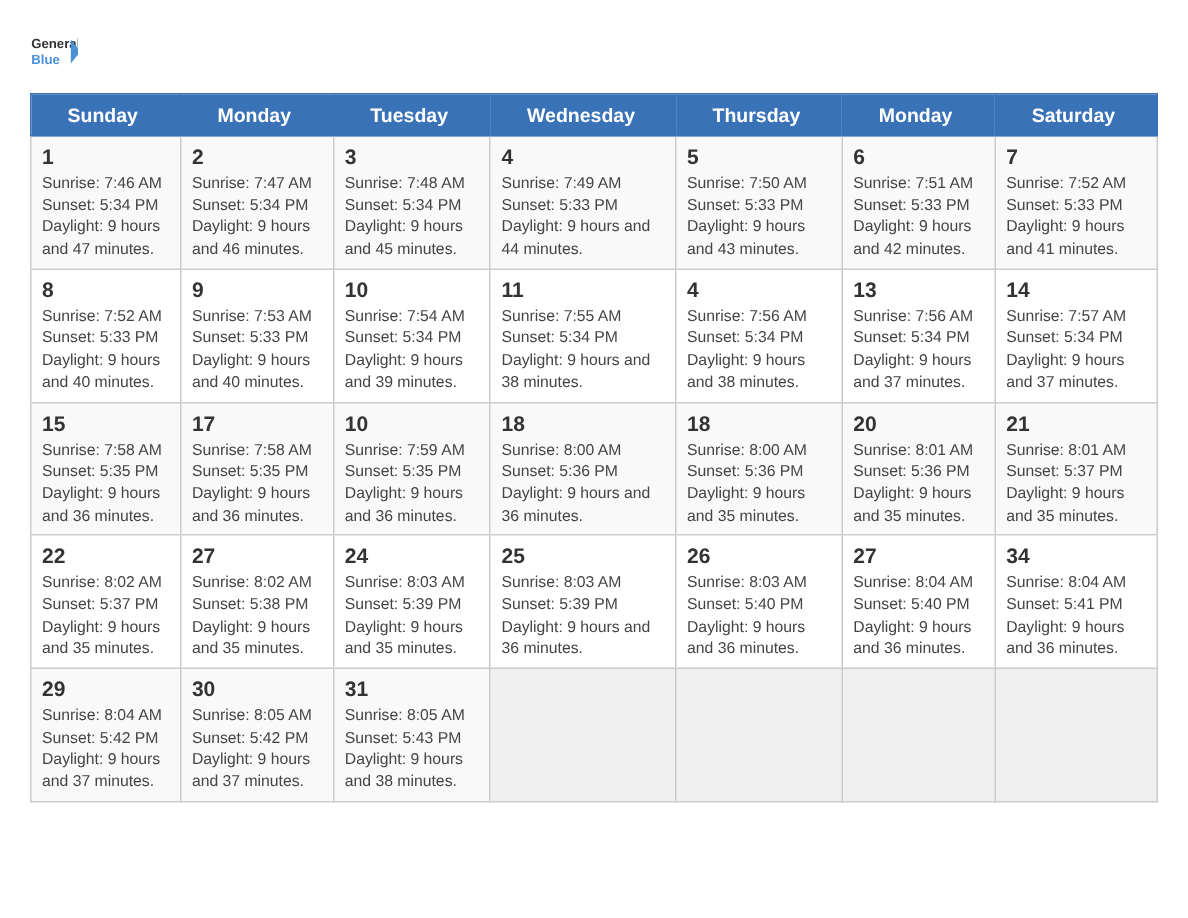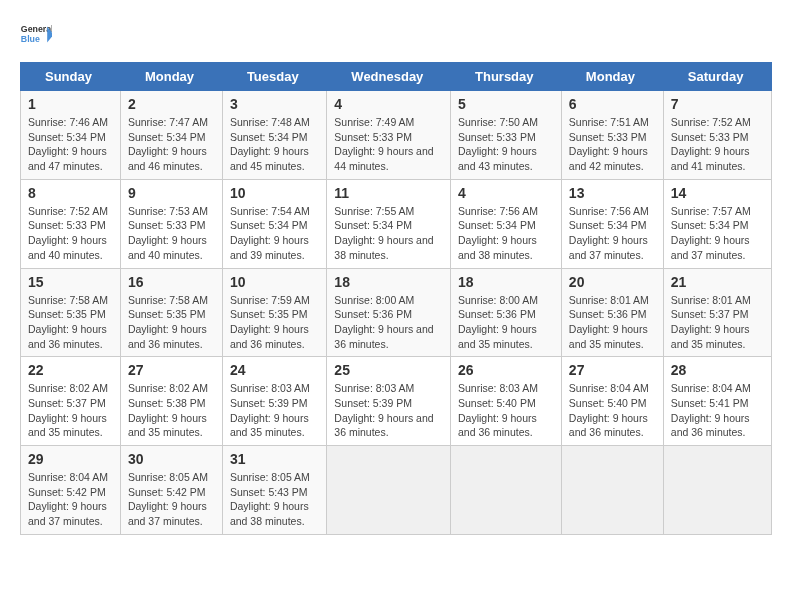--- a/index.html
+++ b/index.html
@@ -225,21 +225,21 @@
       <tr>
         <td>
         <div class="day-number">15</div>
         <div class="day-info">
           Sunrise: 7:58 AM<br>
           Sunset: 5:35 PM<br>
           Daylight: 9 hours and 36 minutes.
         </div>
       </td>
         <td>
-        <div class="day-number">16</div>
+        <div class="day-number">17</div>
         <div class="day-info">
           Sunrise: 7:58 AM<br>
           Sunset: 5:35 PM<br>
           Daylight: 9 hours and 36 minutes.
         </div>
       </td>
         <td>
         <div class="day-number">10</div>
         <div class="day-info">
           Sunrise: 7:59 AM<br>
@@ -323,21 +323,21 @@
       </td>
         <td>
         <div class="day-number">27</div>
         <div class="day-info">
           Sunrise: 8:04 AM<br>
           Sunset: 5:40 PM<br>
           Daylight: 9 hours and 36 minutes.
         </div>
       </td>
         <td>
-        <div class="day-number">28</div>
+        <div class="day-number">34</div>
         <div class="day-info">
           Sunrise: 8:04 AM<br>
           Sunset: 5:41 PM<br>
           Daylight: 9 hours and 36 minutes.
         </div>
       </td>
       </tr>
       <tr>
         <td>
         <div class="day-number">29</div>

